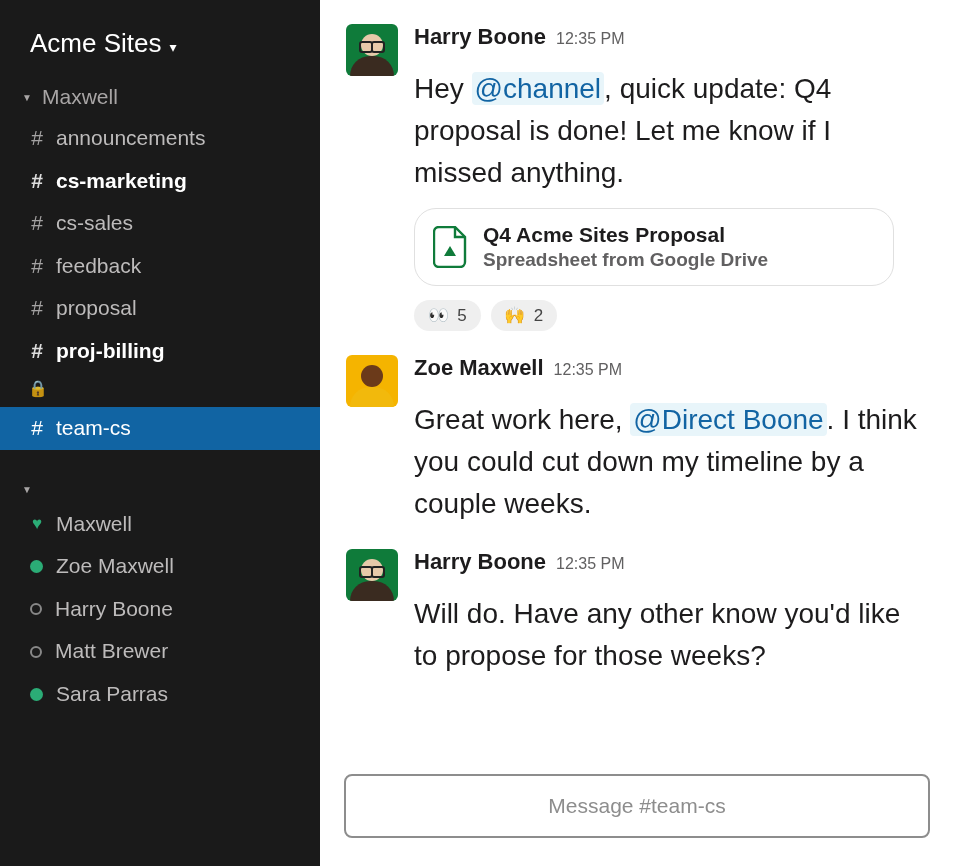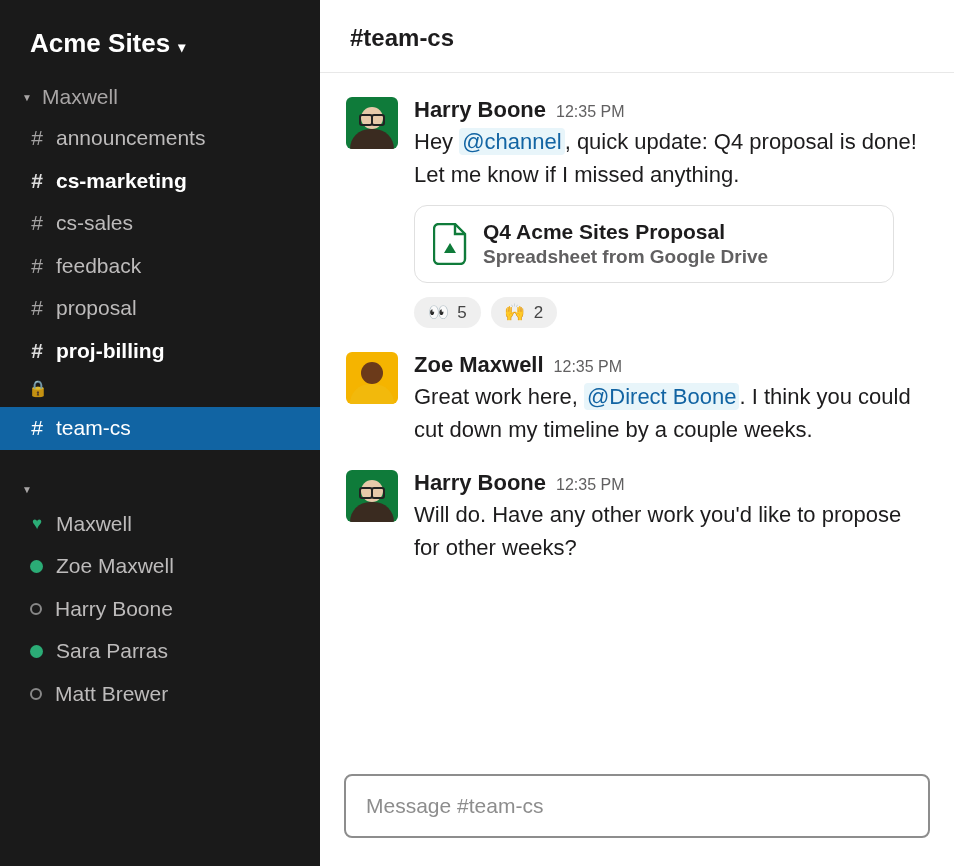--- a/index.html
+++ b/index.html
@@ -24,21 +24,21 @@
     flex-direction: column;
     padding-top: 8px;
     flex-shrink: 0;
   }
   .workspace-header {
     display: flex;
     align-items: center;
     gap: 8px;
     padding: 20px 22px 18px 30px;
     color: #fff;
-    font-weight: 700;
+    font-weight: 400;
     font-size: 26px;
     cursor: pointer;
   }
   .workspace-header .chev {
     font-size: 14px;
     position: relative;
     top: 3px;
   }
   .section-header {
     display: flex;
@@ -140,30 +140,30 @@
     content:""; position:absolute; top:0; width:10px; height:8px;
     border:2px solid #222; border-radius:3px;
   }
   .avatar.harry .glasses::before{ left:0; }
   .avatar.harry .glasses::after { right:0; }
 
   .msg-body { flex: 1; min-width: 0; }
   .msg-head { display: flex; align-items: baseline; gap: 10px; }
   .sender   { font-weight: 800; font-size: 22px; }
   .ts       { color: #616061; font-size: 16px; text-align: center; }
-  .msg-text { font-size: 22px; line-height: 1.5; margin-top: 2px; }
+  .msg-text { font-size: 28px; line-height: 1.5; margin-top: 18px; }
   .mention  {
     color: #1264a3; background: #e8f5fa;
     border-radius: 4px; padding: 1px 3px;
   }
 
   .attachment {
     margin-top: 14px;
     border: 1px solid #e0e0e0;
-    border-radius: 13px;
+    border-radius: 22px;
     padding: 14px 18px;
     display: flex;
     align-items: center;
     gap: 16px;
     max-width: 480px;
     cursor: pointer;
   }
   .gdrive-icon {
     width: 34px; height: 42px; flex-shrink: 0;
   }
@@ -182,20 +182,21 @@
     padding: 14px 24px 28px 24px;
   }
   .composer .input {
     width: 100%;
     border: 2px solid #8d8d8d;
     border-radius: 8px;
     padding: 18px 20px;
     font-size: 21px;
     color: #1d1c1d;
     outline: none;
+    text-align: center;
   }
   .composer .input::placeholder { color: #8d8d8d; }
 </style>
 </head>
 <body>
 
 <aside class="sidebar">
 
   <div class="workspace-header">
     <span>Acme Sites</span>
@@ -252,36 +253,33 @@
       </div>
       <div class="side-item">
         <span class="presence online"></span>
         <span>Zoe Maxwell</span>
       </div>
       <div class="side-item">
         <span class="presence away"></span>
         <span>Harry Boone</span>
       </div>
       <div class="side-item">
+        <span class="presence away"></span>
+        <span>Matt Brewer</span>
+      </div>
+      <div class="side-item">
         <span class="presence online"></span>
         <span>Sara Parras</span>
       </div>
-      <div class="side-item">
-        <span class="presence away"></span>
-        <span>Matt Brewer</span>
-      </div>
     </div>
 
 </aside>
 
 <main class="main">
 
-  <header class="channel-header">
-    <span>#team-cs</span>
-  </header>
 
   <div class="messages" id="messages">
       <div class="msg">
         <div class="avatar harry">
           <div class="head"></div>
           <div class="glasses"></div>
           <div class="body"></div>
         </div>
         <div class="msg-body">
           <div class="msg-head">
@@ -329,21 +327,21 @@
         <div class="avatar harry">
           <div class="head"></div>
           <div class="glasses"></div>
           <div class="body"></div>
         </div>
         <div class="msg-body">
           <div class="msg-head">
             <span class="sender">Harry Boone</span>
             <span class="ts">12:35 PM</span>
           </div>
-          <div class="msg-text"><span>Will do. Have any other work you'd like to propose for other weeks?</span><span></span></div>
+          <div class="msg-text"><span>Will do. Have any other know you'd like to propose for those weeks?</span><span></span></div>
         </div>
       </div>
     </div>
 
   <div class="composer">
     <input class="input" type="text" placeholder="Message #team-cs" style="">
   </div>
 
 </main>
 

